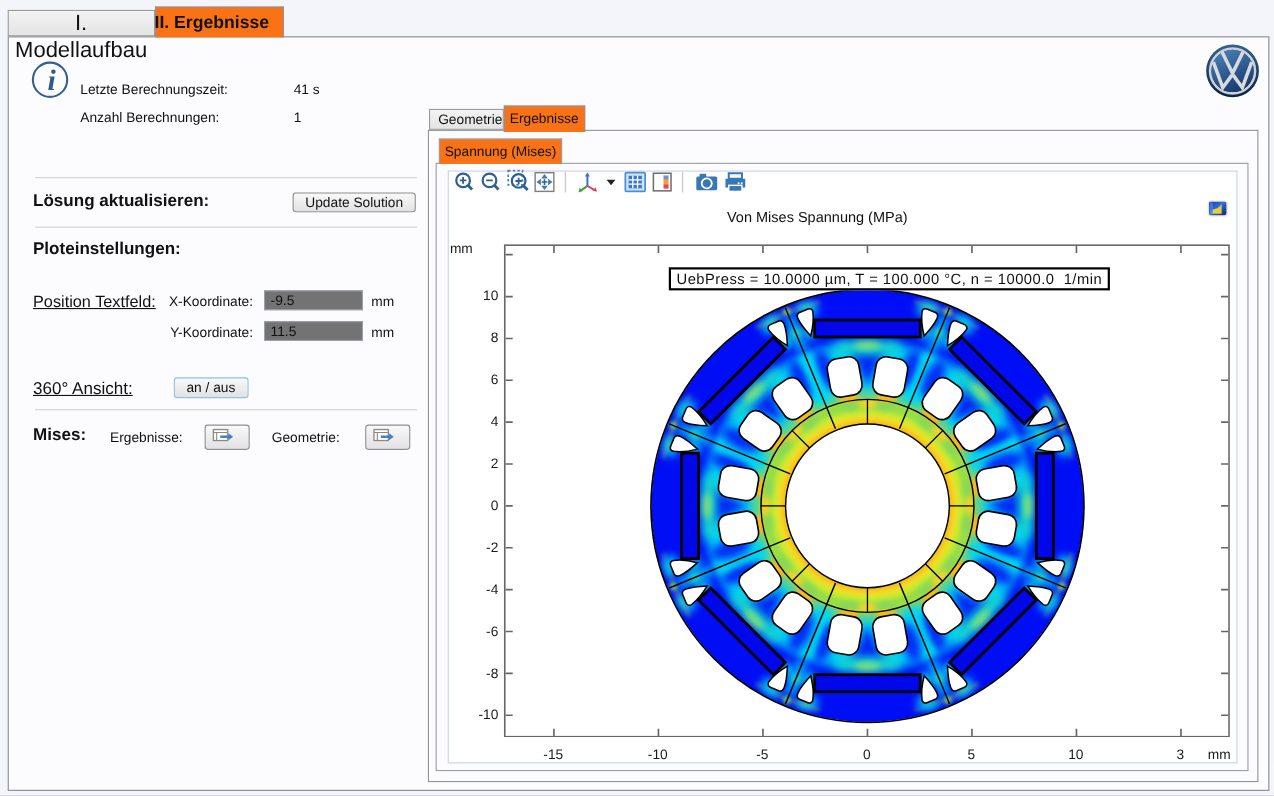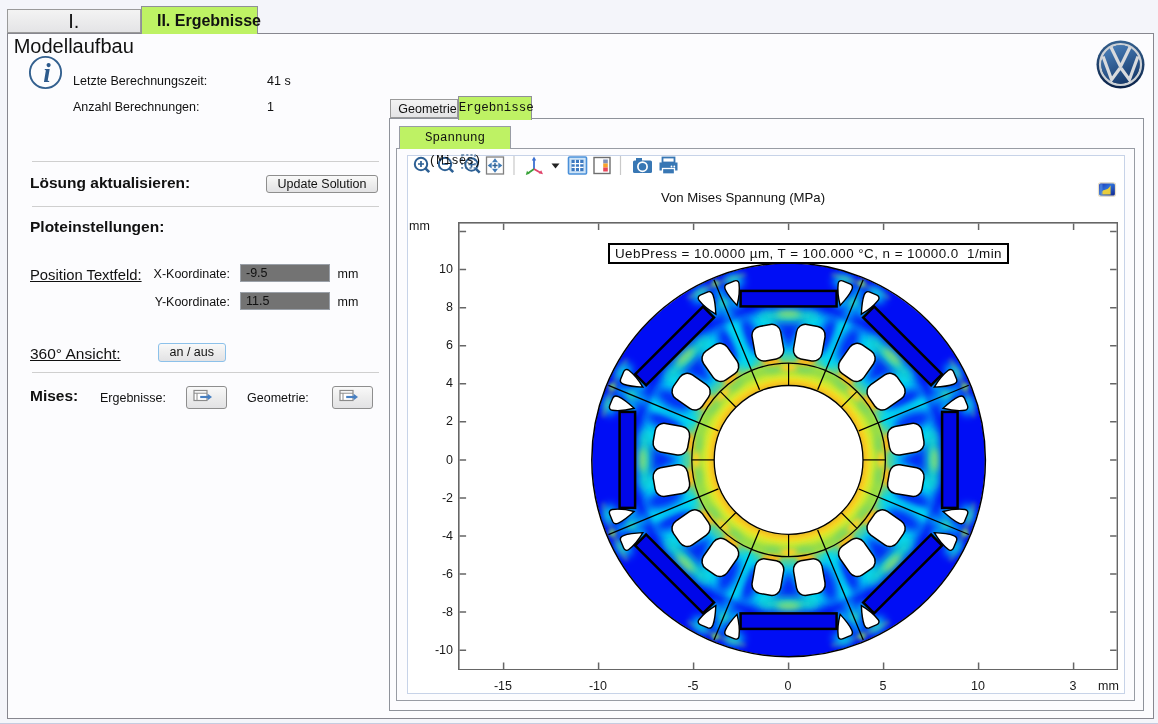--- a/index.html
+++ b/index.html
@@ -8,29 +8,29 @@
 .tl  { position:absolute; font-size:12.5px; line-height:16px; color:#1a1a1a; }
 .hb  { position:absolute; font-size:15.5px; font-weight:bold; white-space:nowrap; }
 .hu  { position:absolute; font-size:15.5px; text-decoration:underline; white-space:nowrap; }
 .sep { position:absolute; left:32px; width:347px; height:1px; background:#cfcfcf; }
 .inp { position:absolute; width:90px; height:18.5px; border:1px solid #9aa0a8; background:#737373;
   font-size:12.5px; padding:1px 0 0 5px; }
 .btn { position:absolute; border:1px solid #8e8e8e; border-radius:3px;
   background:linear-gradient(#f9f9f9,#eeeeee 45%,#e2e2e4); font-size:12.5px; text-align:center; }
 .panel { position:absolute; background:#fcfcfe; }
 .tab { position:absolute; border:1px solid #9a9a9a; background:linear-gradient(#f3f3f3,#e4e4e6); }
-.tabon { position:absolute; border:1px solid #8f9097; border-bottom:none; background:#bef264;font-family:Liberation Mono, monospace; }
+.tabon { position:absolute; border:1px solid #8f9097; border-bottom:none; background:#f97316; }
 </style></head><body>
 
 <div class="panel" style="left:6.5px;top:32.5px;width:1147px;height:686px;border:1px solid #87878f"></div>
 
 <div class="tab" style="left:7px;top:8.5px;width:133.5px;height:24.5px"></div>
 <div class="tabon" style="left:140.5px;top:5.5px;width:117.5px;height:28.5px;z-index:3"></div>
 <div class="abs" style="left:7px;top:8.5px;width:133.5px;height:24.5px;font-weight:normal;font-size:20px;text-align:center;line-height:25px;z-index:4">I. Modellaufbau</div>
-<div class="abs" style="left:140.5px;top:5.5px;width:137px;height:27px;font-weight:bold;font-size:16px;text-align:center;line-height:29px;z-index:4">II. Ergebnisse</div>
+<div class="abs" style="left:140.5px;top:5.5px;width:137px;height:27px;font-weight:bold;font-size:16px;text-align:left;line-height:29px;z-index:4">II. Ergebnisse</div>
 
 <svg style="position:absolute;left:28px;top:55px" width="36" height="36" viewBox="0 0 36 36">
     <circle cx="17.5" cy="17.5" r="15.6" fill="none" stroke="#33608f" stroke-width="1.9"></circle>
     <text x="19" y="27" font-family="Liberation Serif, serif" font-style="italic" font-weight="bold" font-size="27" fill="#2d5a8c" text-anchor="middle">i</text>
   </svg>
 <div class="lab" style="left:73px;top:74px">Letzte Berechnungszeit:</div>
 <div class="lab" style="left:267px;top:74px">41 s</div>
 <div class="lab" style="left:73px;top:99.5px">Anzahl Berechnungen:</div>
 <div class="lab" style="left:267px;top:99.5px">1</div>
 

